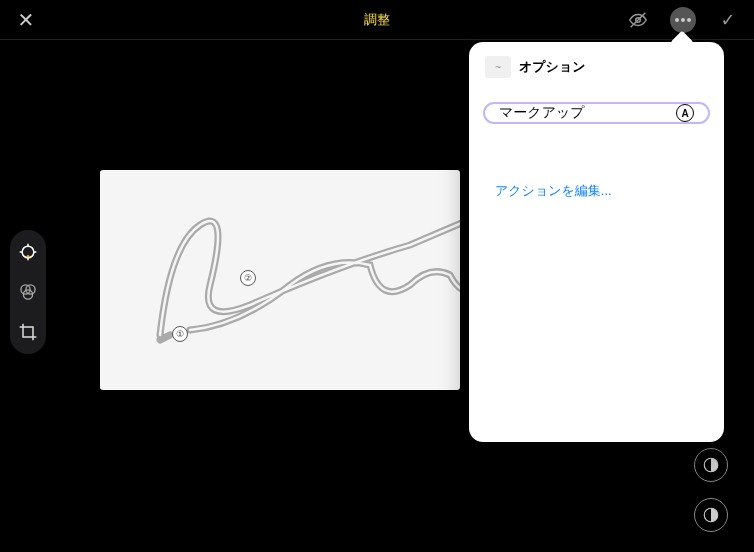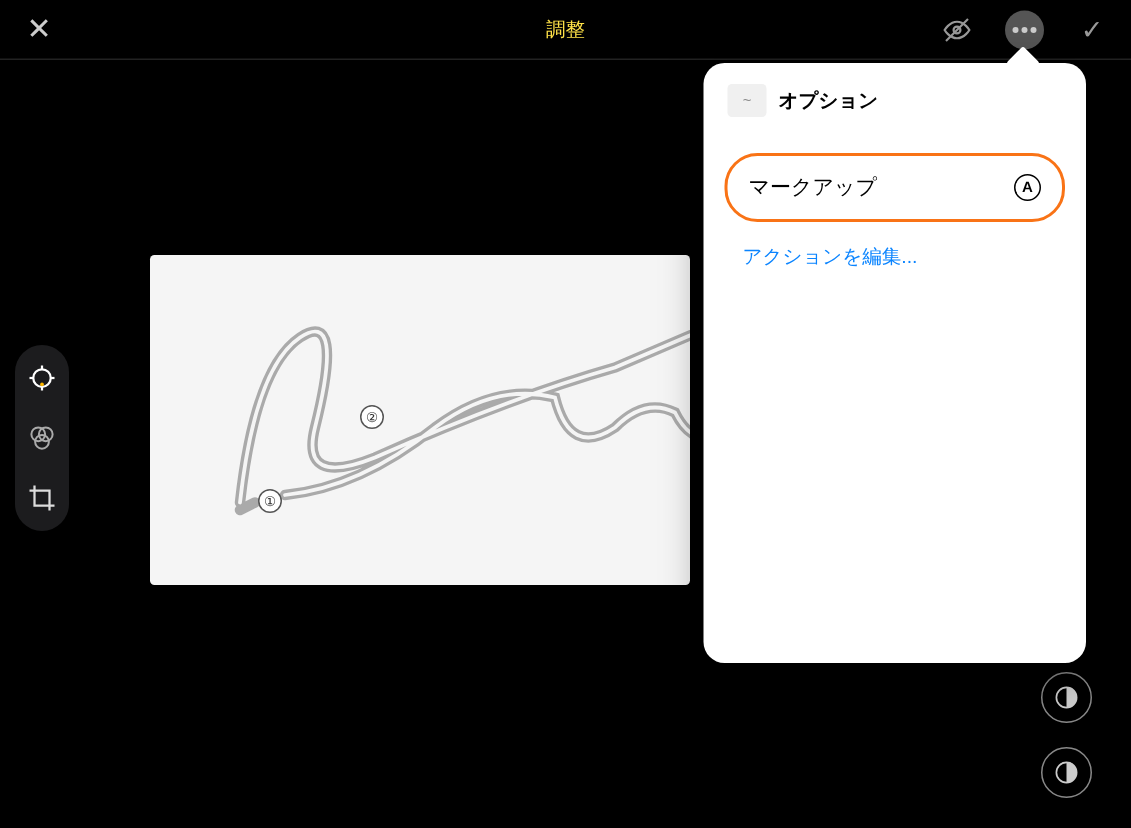--- a/index.html
+++ b/index.html
@@ -177,22 +177,22 @@
       font-style: italic;
       color: #888;
     }
     .popover-title {
       font-size: 13px;
       font-weight: 600;
       color: #000;
     }
     .popover-item {
       margin: 10px 14px 0;
-      padding: 12px 14px;
-      border: 2px solid #f97316;
+      padding: 0 14px;
+      border: 2px solid #c4b5fd;
       border-radius: 22px;
       display: flex;
       align-items: center;
       justify-content: space-between;
       cursor: pointer;
     }
     .popover-item-label {
       font-size: 14px;
       color: #000;
     }
@@ -205,20 +205,21 @@
       align-items: center;
       justify-content: center;
       font-size: 10px;
       font-weight: bold;
     }
     .popover-link {
       padding: 14px 26px;
       font-size: 13px;
       color: #0a84ff;
       cursor: pointer;
+      margin-top: 44px;
     }
   </style>
 </head>
 <body>
 
 <div class="topbar">
   <div class="topbar-left">
     <div class="icon-btn">
       <span class="close-x">✕</span>
     </div>

